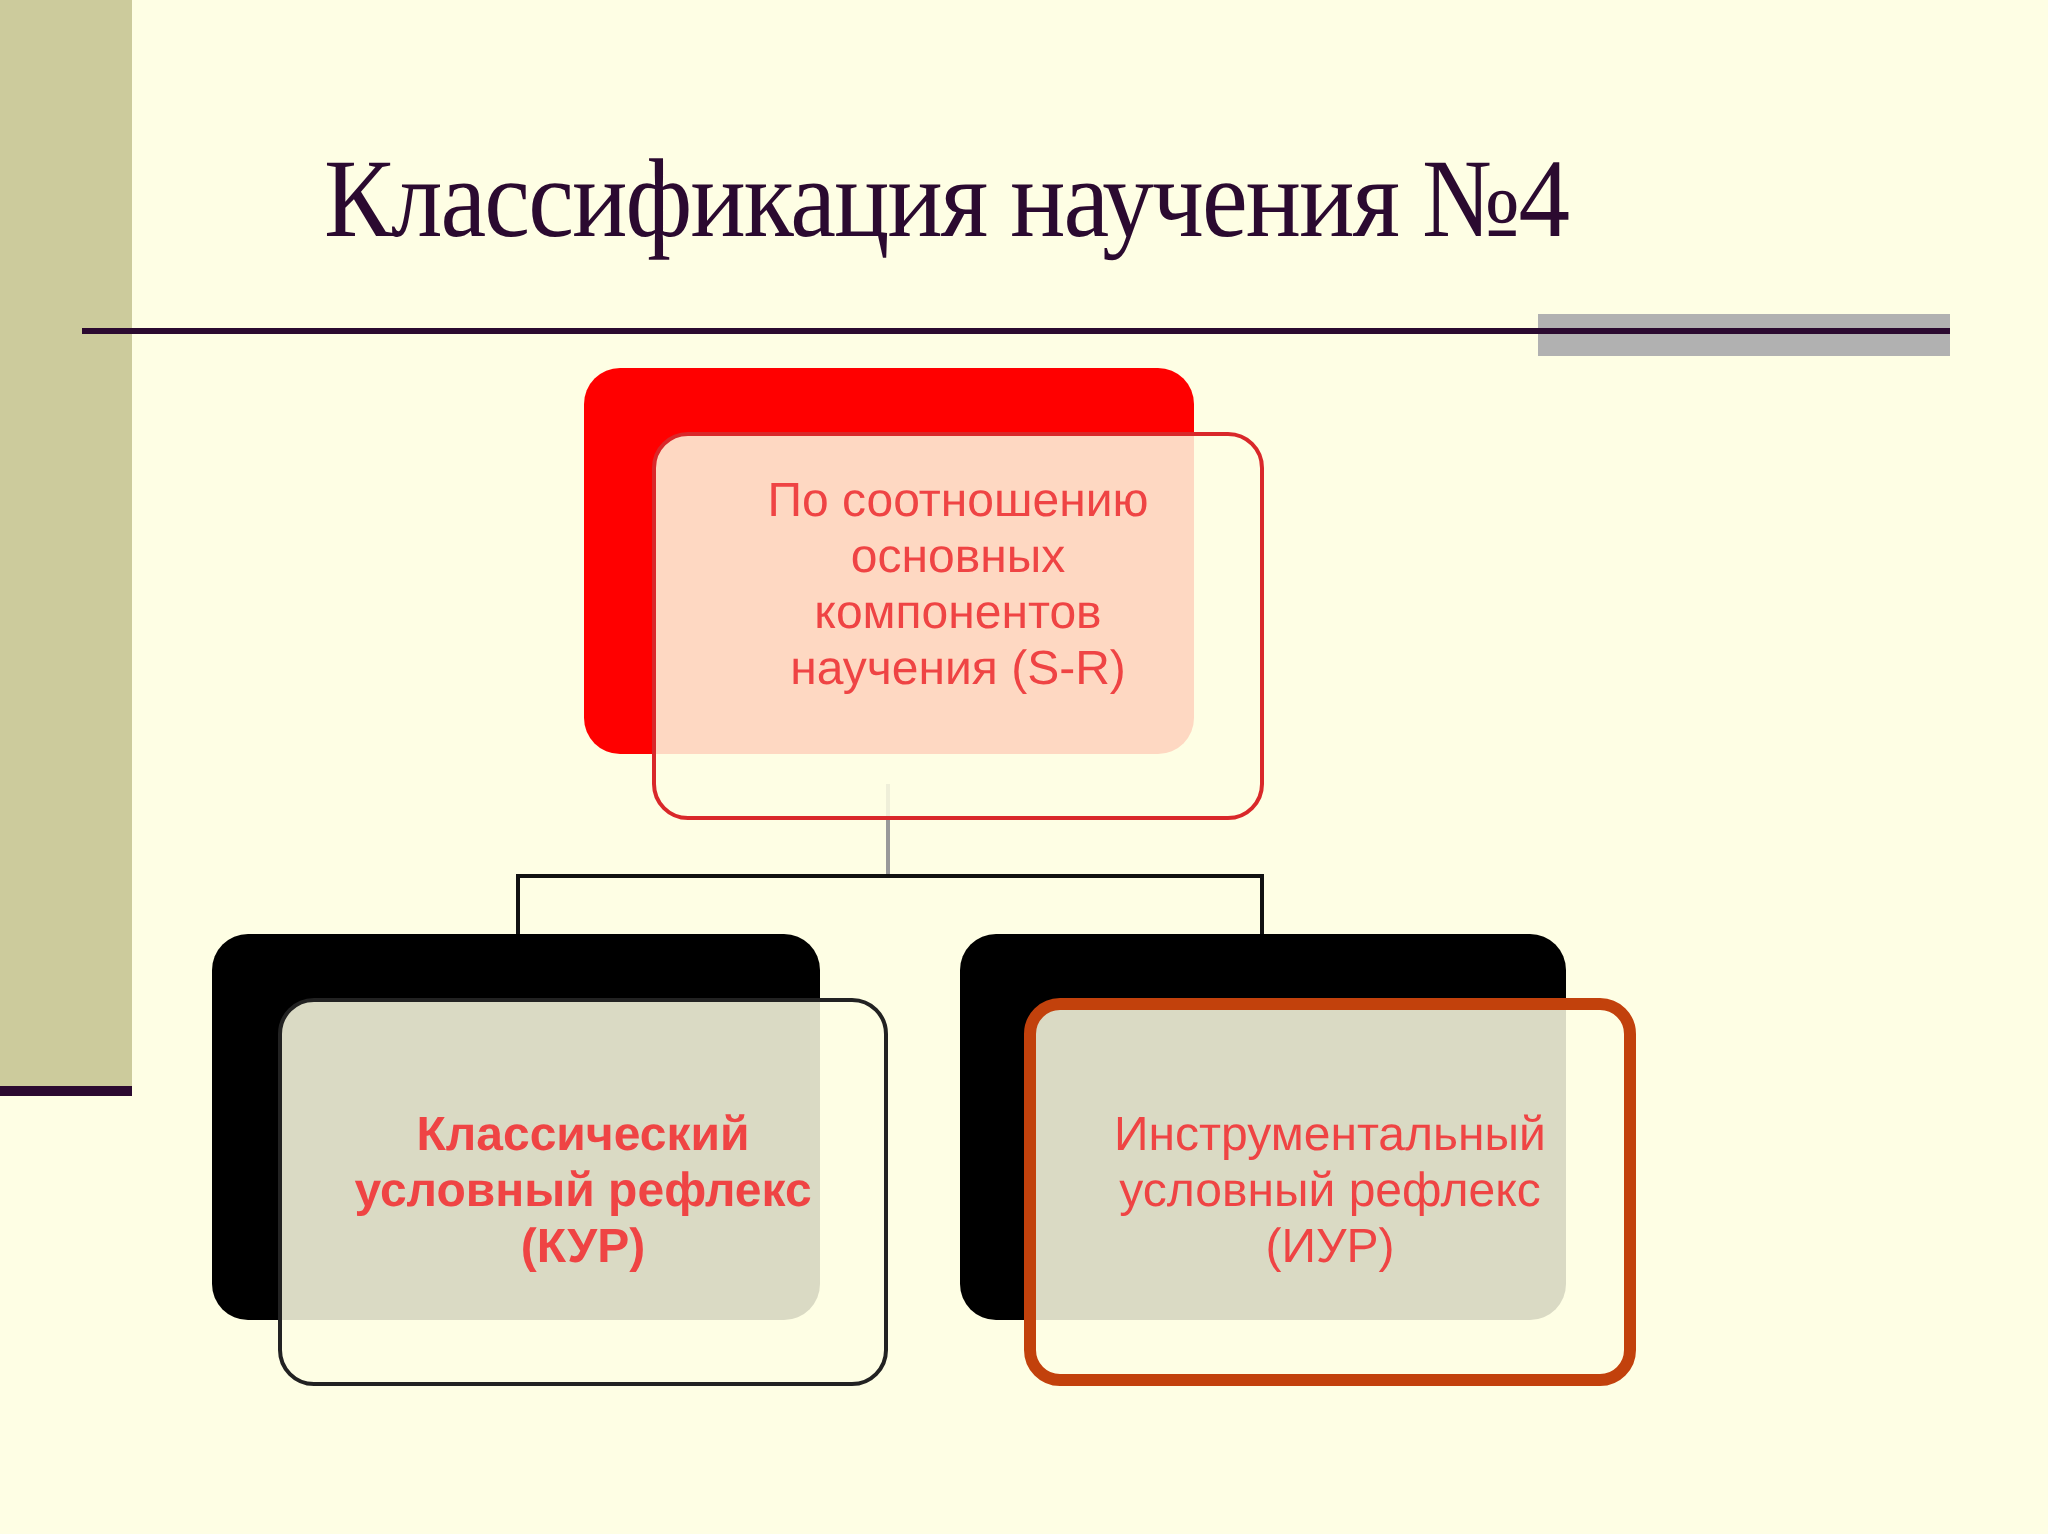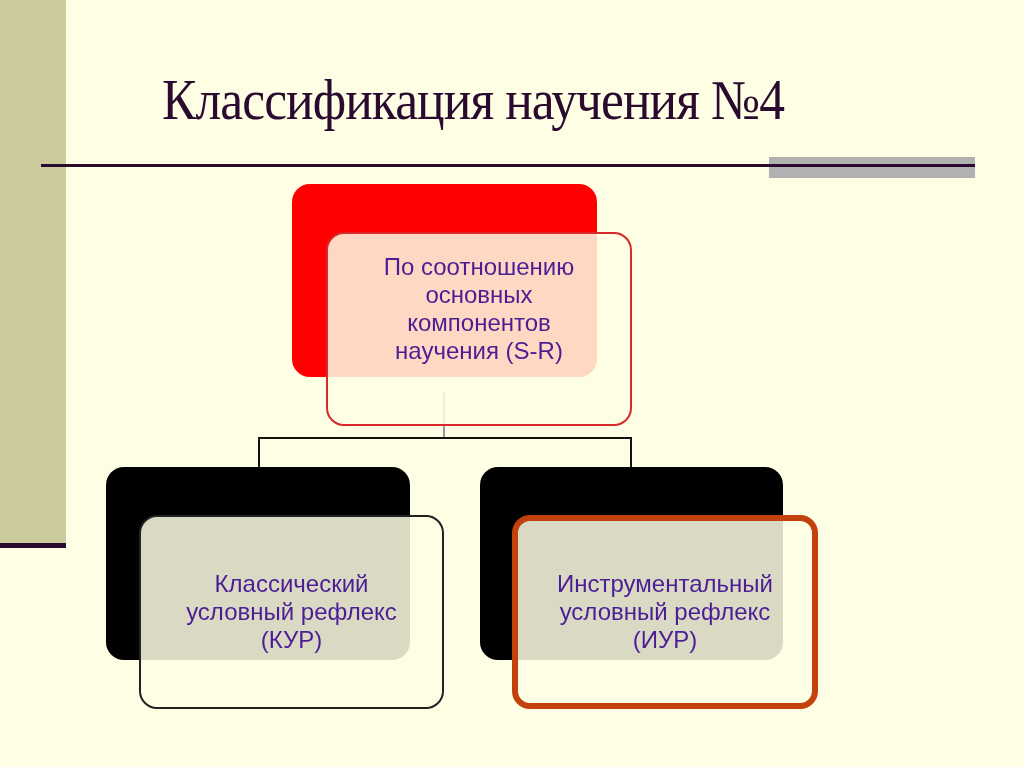--- a/index.html
+++ b/index.html
@@ -30,22 +30,22 @@
     position: absolute; left: 769px; top: 157px; width: 206px; height: 21px;
     background: #b1b1b1; z-index: 1;
   }
   .node { position: absolute; }
   .node-back {
     position: absolute; border-radius: 18px;
   }
   .node-front {
     position: absolute; border-radius: 18px; box-sizing: border-box;
     display: flex; align-items: center; justify-content: center; text-align: center;
-    font-size: 24px; line-height: 28px; color: #4c1d95;
-    padding: 0 10px; white-space: pre-line; margin-top: 16px;
+    font-size: 24px; line-height: 28px; color: #ef4444;
+    padding: 0 10px; white-space: pre-line;
   }
   .line { position: absolute; background: #111; }
 </style>
 </head>
 <body>
 
 <div class="sidebar"></div>
 <div class="sidebar-underline"></div>
 
 <div class="title">Классификация научения №4</div>
@@ -62,21 +62,21 @@
   <div class="node-front" style="left:326px; top:216px; width:306px; height:194px; background:rgba(254,254,228,0.85); border:2px solid #d9282a; padding-bottom:40px;">
     <span>По соотношению
 основных
 компонентов
 научения (S-R)</span>
   </div>
 </div>
 
 <div class="node">
   <div class="node-back" style="left:106px; top:467px; width:304px; height:193px; background:#000;"></div>
-  <div class="node-front" style="left:139px; top:499px; width:305px; height:194px; background:rgba(254,254,228,0.86); border:2px solid #222;">
+  <div class="node-front" style="left:139px; top:499px; width:305px; height:194px; background:rgba(254,254,228,0.86); border:2px solid #222;font-weight:bold;">
     <span>Классический
 условный рефлекс
 (КУР)</span>
   </div>
 </div>
 
 <div class="node">
   <div class="node-back" style="left:480px; top:467px; width:303px; height:193px; background:#000;"></div>
   <div class="node-front" style="left:512px; top:499px; width:306px; height:194px; background:rgba(254,254,228,0.86); border:6px solid #c2410c;">
     <span>Инструментальный

